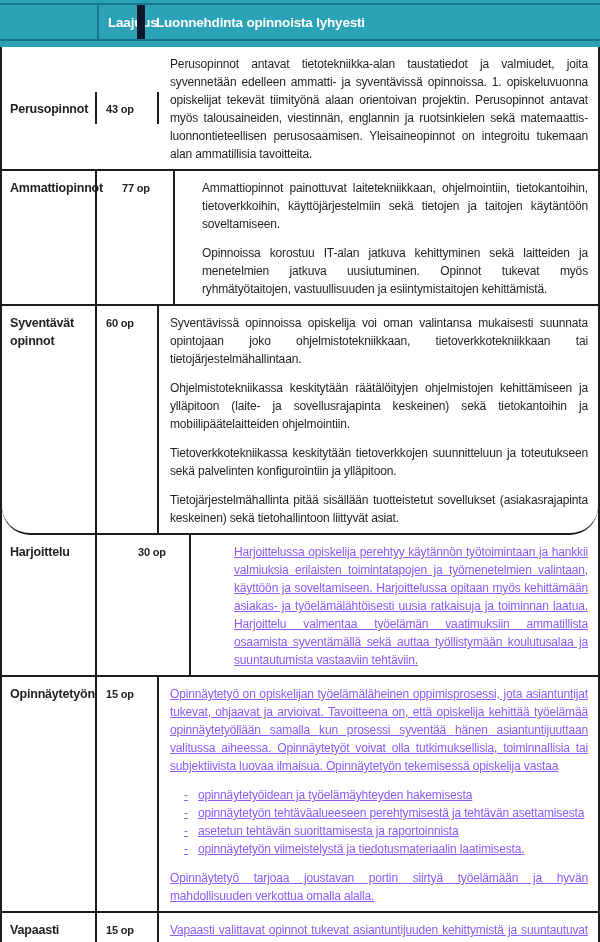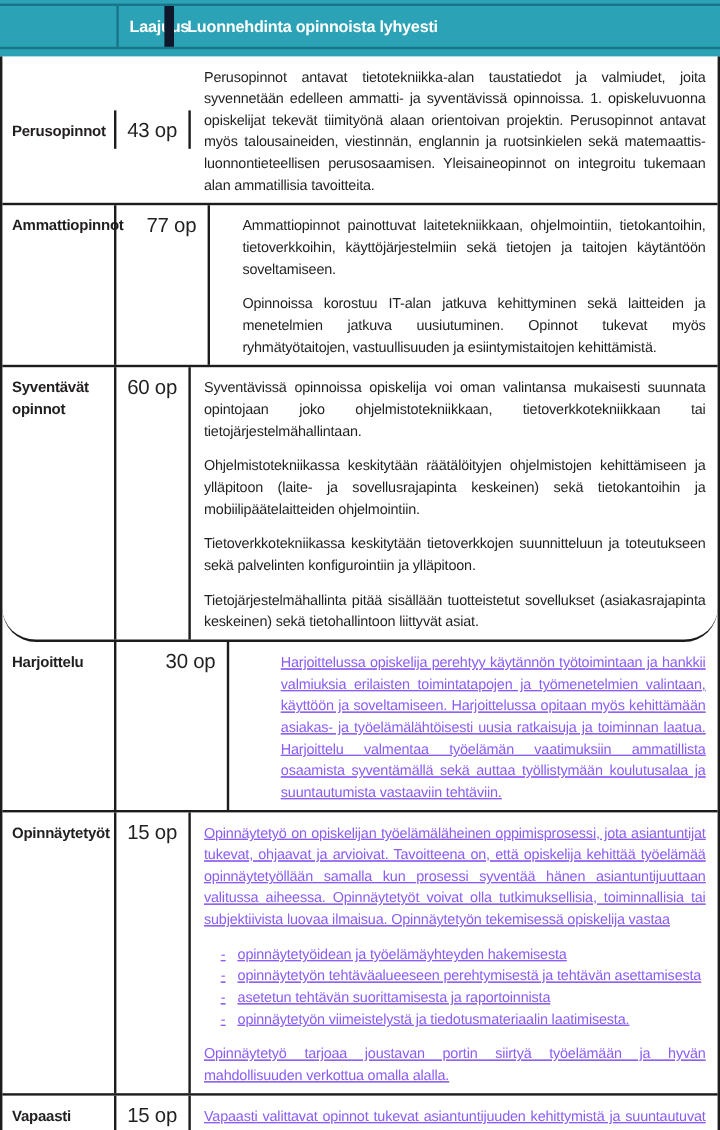--- a/index.html
+++ b/index.html
@@ -18,21 +18,21 @@
   .hc1{width:97px;align-self:stretch;}
   .hc2{width:40px;align-self:stretch;border-left:2px solid #19758a;display:flex;align-items:center;padding-left:9px;}
   .hc3{flex:1;align-self:stretch;border-left:8px solid #0f172a;display:flex;align-items:center;padding-left:11px;}
   
   .tbody{border-left:2px solid #1c1c1c;border-right:2px solid #1c1c1c;box-sizing:border-box;}
   .trow{display:flex;border-bottom:2px solid #1c1c1c;box-sizing:border-box;}
   .cell{box-sizing:border-box;}
   .c1{width:95px;padding:8px 4px 6px 8px;border-right:2px solid #1c1c1c;
       font-weight:bold;font-size:12.5px;line-height:18px;letter-spacing:-0.2px;}
   .c2{width:62px;padding:8px 4px 6px 9px;border-right:2px solid #1c1c1c;
-      font-weight:normal;font-size:17px;line-height:18px;letter-spacing:-0.2px;}
+      font-weight:bold;font-size:11px;line-height:18px;letter-spacing:-0.2px;}
   .c3{flex:1;padding:8px 10px 6px 11px;font-size:12px;line-height:18px;letter-spacing:-0.15px;}
   .para{margin:0 0 11px 0;text-align:justify;}
   .para:last-child{margin-bottom:0;}
   .bullet{display:flex;margin:0;}
   .bullet + .para{margin-top:11px;}
   .dash{width:14px;flex:0 0 14px;margin-left:14px;}
   .btext{flex:1;}
   .c3.teal, .c3.teal .para, .c3.teal .btext, .c3.teal .dash{color:#8b5cf6;text-decoration:underline;}
   
   .rh1{min-height:110px;align-items:center;} .rh2{min-height:109px;gap:16px;} .rh3{min-height:206px;border-radius:28px;}
@@ -84,21 +84,21 @@
 
     <div class="trow rh4">
       <div class="cell c1">Harjoittelu</div>
       <div class="cell c2">30 op</div>
       <div class="cell c3 teal">
           <p class="para">Harjoittelussa opiskelija perehtyy käytännön työtoimintaan ja hankkii valmiuksia erilaisten toimintatapojen ja työmenetelmien valintaan, käyttöön ja soveltamiseen.  Harjoittelussa opitaan myös kehittämään asiakas- ja työelämälähtöisesti uusia ratkaisuja ja toiminnan laatua.  Harjoittelu valmentaa työelämän vaatimuksiin ammatillista osaamista syventämällä sekä auttaa työllistymään koulutusalaa ja suuntautumista vastaaviin tehtäviin.</p>
         </div>
     </div>
 
     <div class="trow rh5">
-      <div class="cell c1">Opinnäytetyöt</div>
+      <div class="cell c1">Opinnäytetyön</div>
       <div class="cell c2">15 op</div>
       <div class="cell c3 teal">
           <p class="para">Opinnäytetyö on opiskelijan työelämäläheinen oppimisprosessi, jota asiantuntijat tukevat, ohjaavat ja arvioivat. Tavoitteena on, että opiskelija kehittää työelämää opinnäytetyöllään samalla kun prosessi syventää hänen  asiantuntijuuttaan valitussa aiheessa. Opinnäytetyöt voivat olla tutkimuksellisia, toiminnallisia tai subjektiivista luovaa ilmaisua. Opinnäytetyön tekemisessä opiskelija vastaa</p>
           <div class="bullet">
             <span class="dash">-</span>
             <span class="btext">opinnäytetyöidean ja työelämäyhteyden hakemisesta</span>
           </div>
           <div class="bullet">
             <span class="dash">-</span>
             <span class="btext">opinnäytetyön tehtäväalueeseen perehtymisestä ja tehtävän asettamisesta</span>

